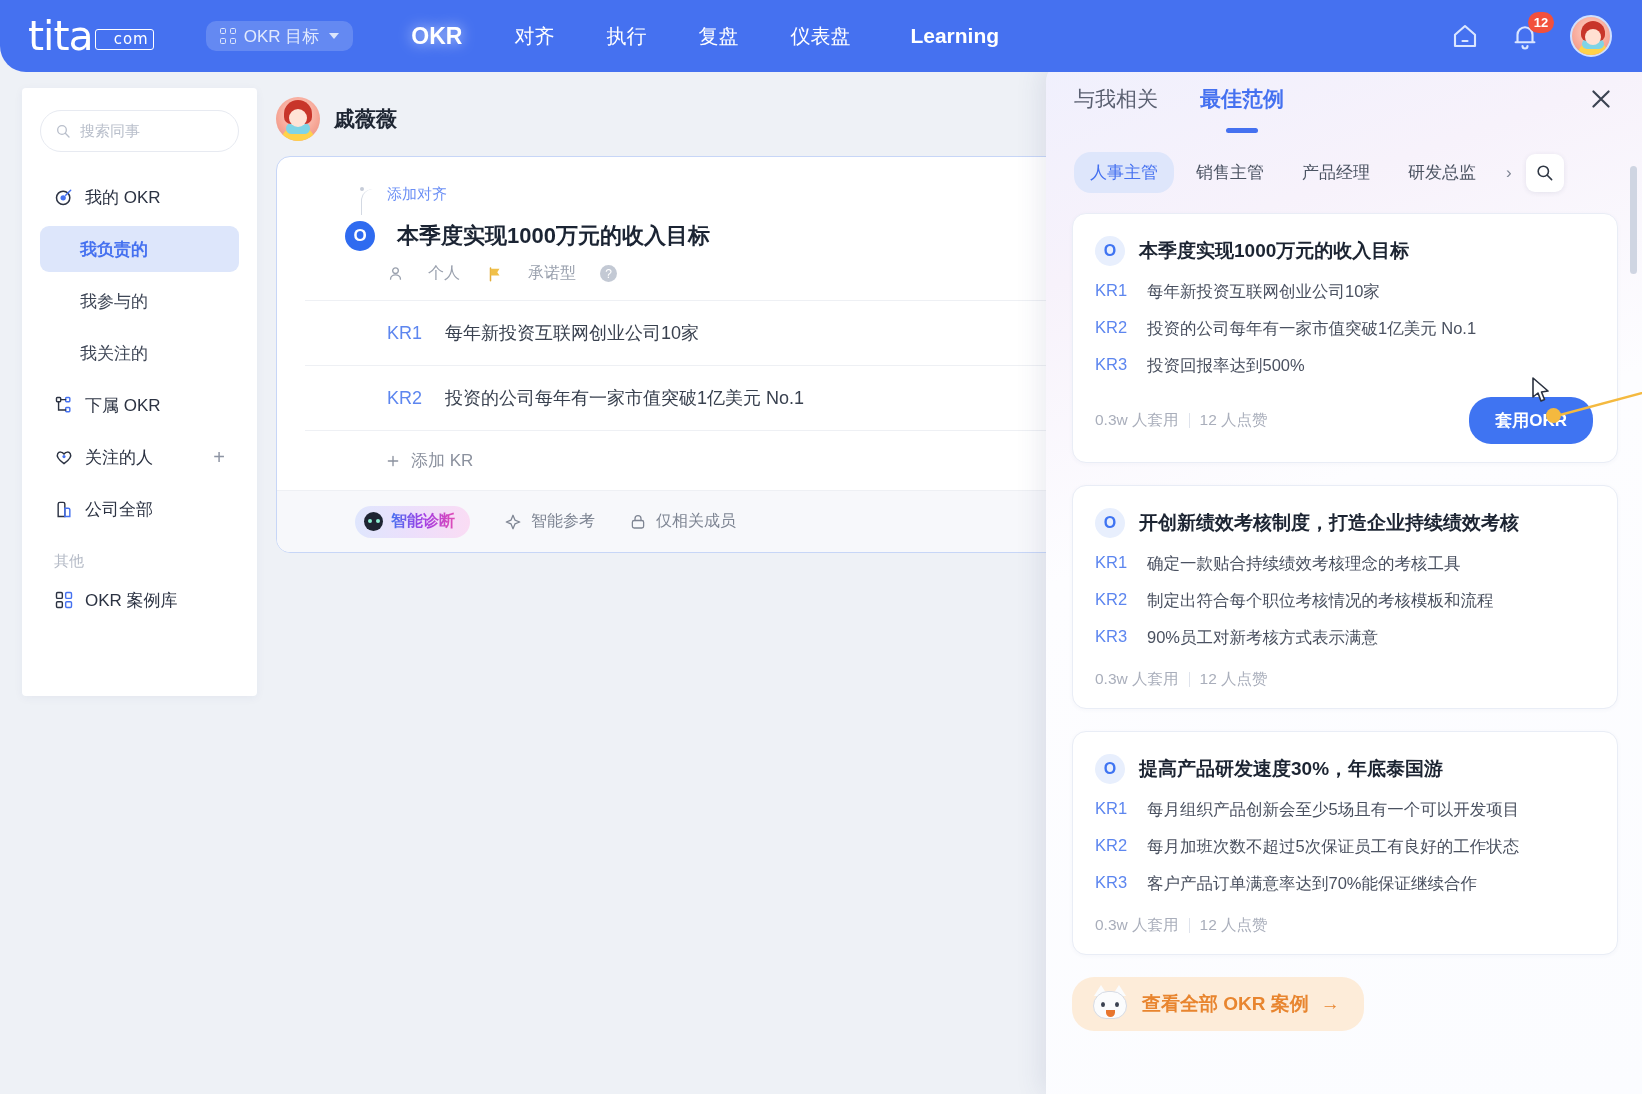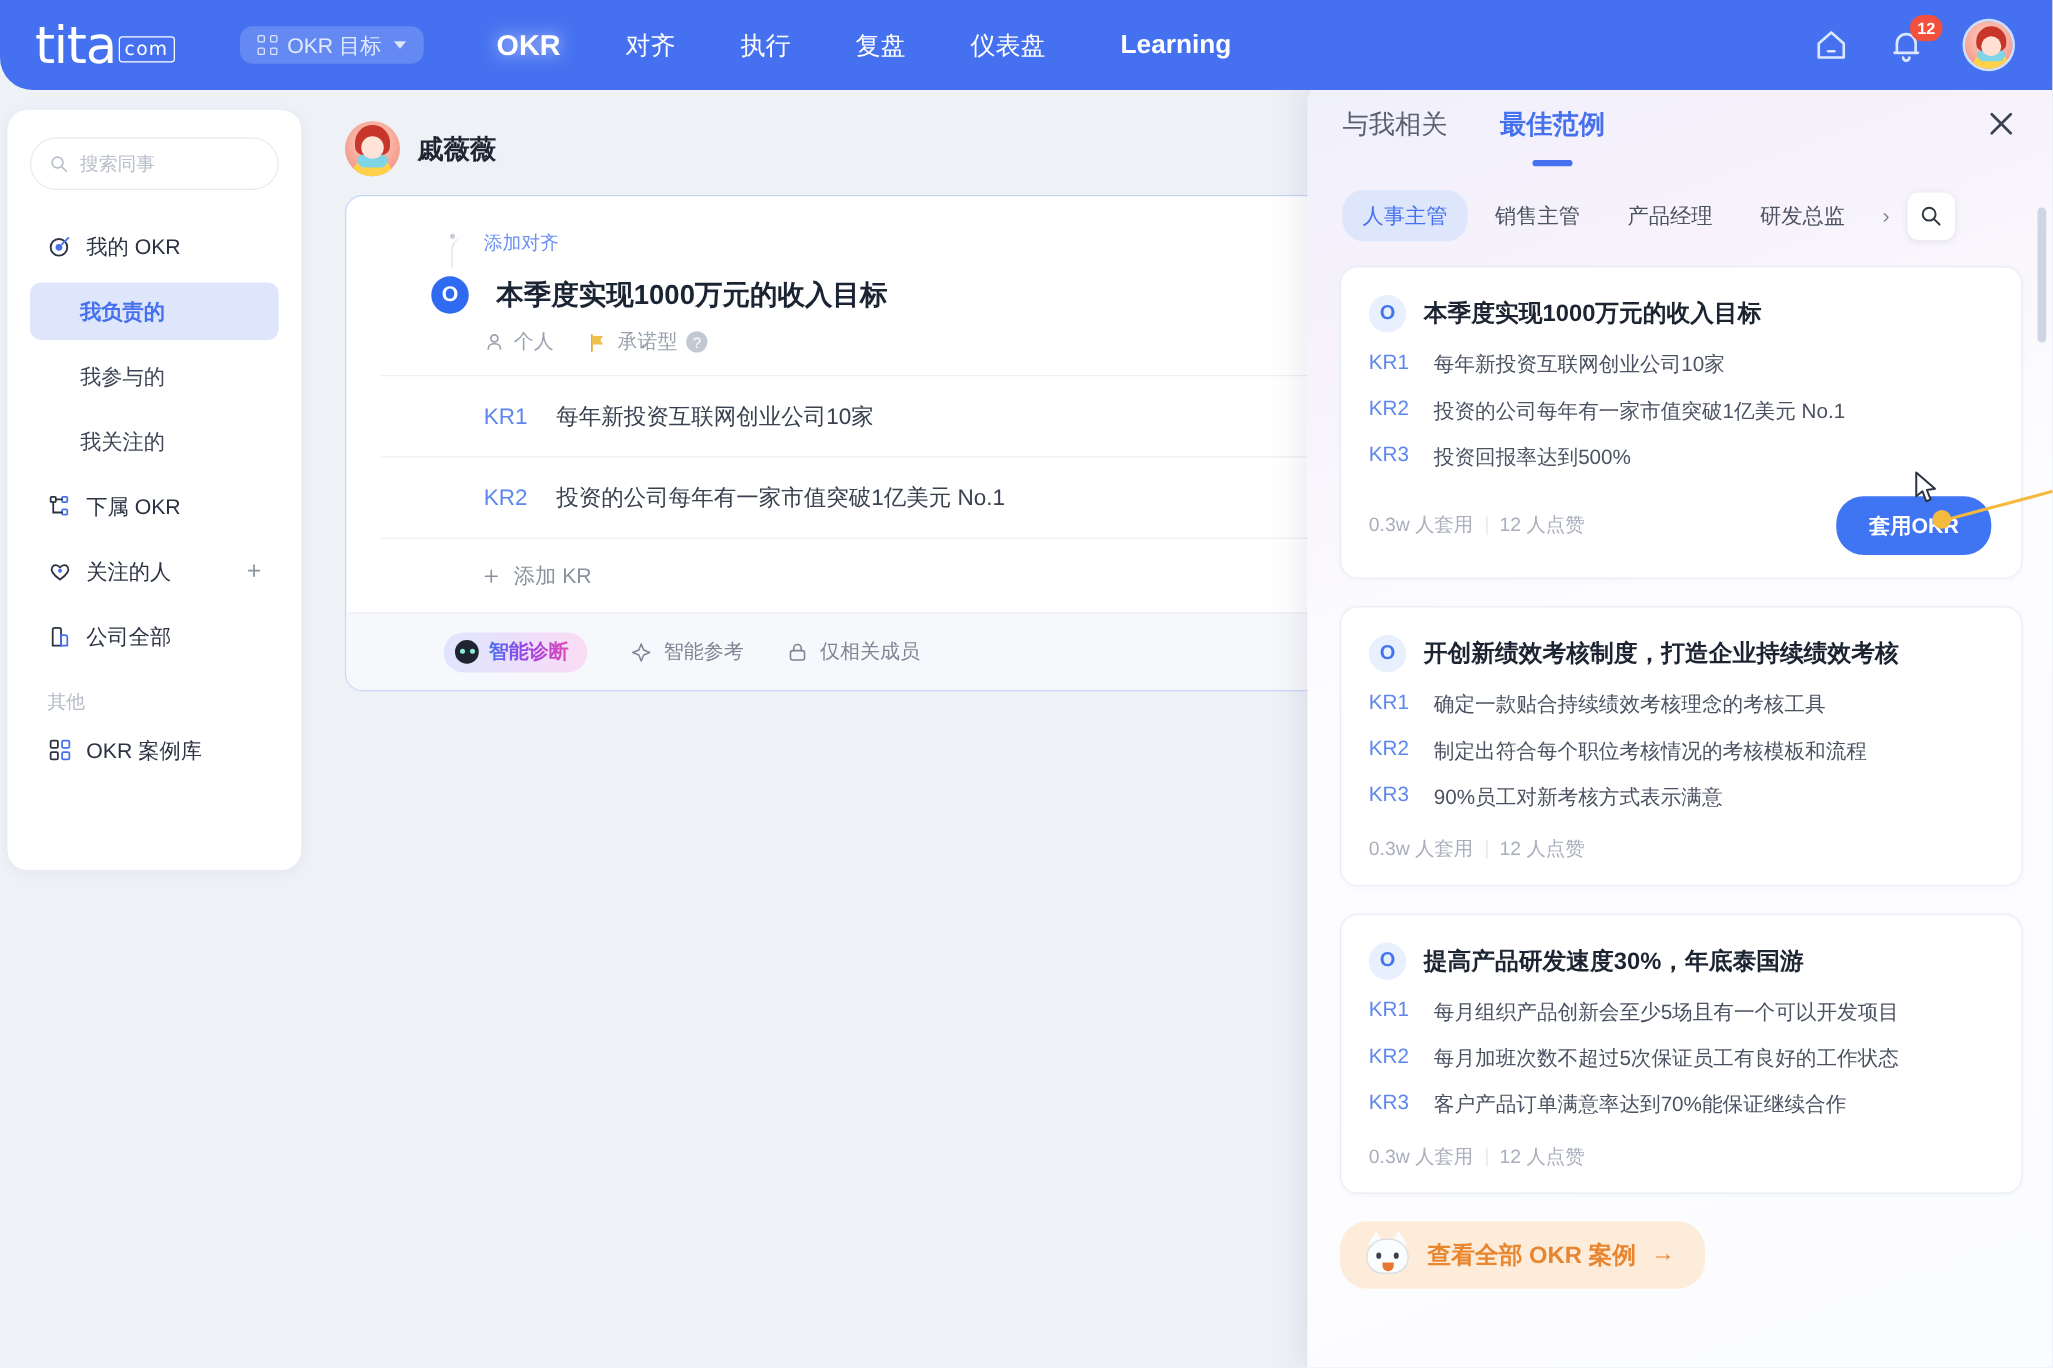--- a/index.html
+++ b/index.html
@@ -22,21 +22,21 @@
   .brand {
     margin-left: 28px; display: flex; align-items: flex-end; gap: 2px;
     color: #fff; user-select: none;
   }
   .brand-main {
     font-size: 41px; font-weight: 400; letter-spacing: -1px; line-height: 0.95;
     font-family: "DejaVu Sans", sans-serif;
   }
   .brand-com {
     font-size: 15px; letter-spacing: 1px; border: 1.6px solid #fff;
-    padding: 0px 4px 1px 4px; border-radius: 3px; margin-bottom: 5px;
+    padding: 0px 4px 1px 18px; border-radius: 3px; margin-bottom: 5px;
     font-family: "DejaVu Sans", sans-serif;
   }
   .okr-switch {
     margin-left: 52px; height: 30px; padding: 0 14px;
     background: rgba(255,255,255,0.17); border-radius: 10px;
     display: flex; align-items: center; gap: 8px;
     color: #e2eafd; font-size: 17px; cursor: pointer;
   }
   .grid-icon { display: inline-block; width: 16px; height: 16px; position: relative; }
   .grid-icon i {
@@ -65,22 +65,22 @@
     background: radial-gradient(circle at 50% 38%, #ffd6cd 0%, #f7a797 62%, #e98a77 100%);
     position: relative; overflow: hidden; cursor: pointer;
   }
   .avatar-top .hair { position:absolute; left:9px; top:4px; width:24px; height:20px; background:#c8352a; border-radius:12px 12px 6px 6px;}
   .avatar-top .face { position:absolute; left:13px; top:12px; width:16px; height:16px; background:#ffe0d2; border-radius:50%;}
   .avatar-top .body { position:absolute; left:6px; bottom:-4px; width:30px; height:18px; background:#ffd24a; border-radius:14px 14px 0 0;}
   .avatar-top .scarf{ position:absolute; left:10px; bottom:6px; width:22px; height:10px; background:#7fd4e6; border-radius:6px;}
 
   
   .sidebar {
-    position: absolute; left: 6px; top: 88px; width: 235px; height: 608px;
-    background: #fff; border-radius: 16px; padding: 22px 18px;
+    position: absolute; left: 22px; top: 88px; width: 235px; height: 608px;
+    background: #fff; border-radius: 4px; padding: 22px 18px;
     box-shadow: 0 2px 10px rgba(40,60,110,0.05);
   }
   .search-box {
     height: 42px; border: 1px solid #e7eaf1; border-radius: 21px;
     display: flex; align-items: center; padding: 0 14px; gap: 9px;
     color: #b9bfcb; font-size: 15px; cursor: text;
   }
   .search-box .ph { color:#b9bfcb; font-size:15px; }
   .menu { margin-top: 22px; }
   .mi {
@@ -135,21 +135,21 @@
 
   .obj-row { display: flex; align-items: center; padding: 10px 0 6px 0; }
   .o-badge {
     width: 30px; height: 30px; border-radius: 50%; background: #2f6bf0; color: #fff;
     display: flex; align-items: center; justify-content: center; font-size: 17px; font-weight: 700;
     margin-left: 40px; flex: none;
   }
   .obj-title { margin-left: 22px; font-size: 22px; font-weight: 700; color: #1b2433; }
 
   .meta-row { display: flex; align-items: center; gap: 26px; padding: 6px 0 16px 82px; color: #9aa1ae; font-size: 16px; }
-  .meta-item { display: flex; align-items: center; gap: 7px; }
+  .meta-item { display: flex; align-items: center; gap: 24px; }
   .q-mark { width: 17px; height: 17px; border-radius: 50%; background: #c3c9d4; color: #fff;
             font-size: 12px; display:flex; align-items:center; justify-content:center; }
 
   .kr-row { display: flex; align-items: center; height: 65px; padding-left: 82px; border-top: 1px solid #eef0f4; }
   .kr-tag { color: #5d86ef; font-size: 18px; width: 52px; flex: none; }
   .kr-text { color: #39414f; font-size: 18px; margin-left: 6px; }
   .add-kr { display: flex; align-items: center; gap: 10px; height: 60px; padding-left: 80px;
             border-top: 1px solid #eef0f4; color: #8b919e; font-size: 17px; cursor: pointer;}
   .card-foot { background: #f7f8fb; border-top: 1px solid #eef0f4; display: flex; align-items: center;
                gap: 34px; padding: 0 0 0 78px; height: 62px; }

